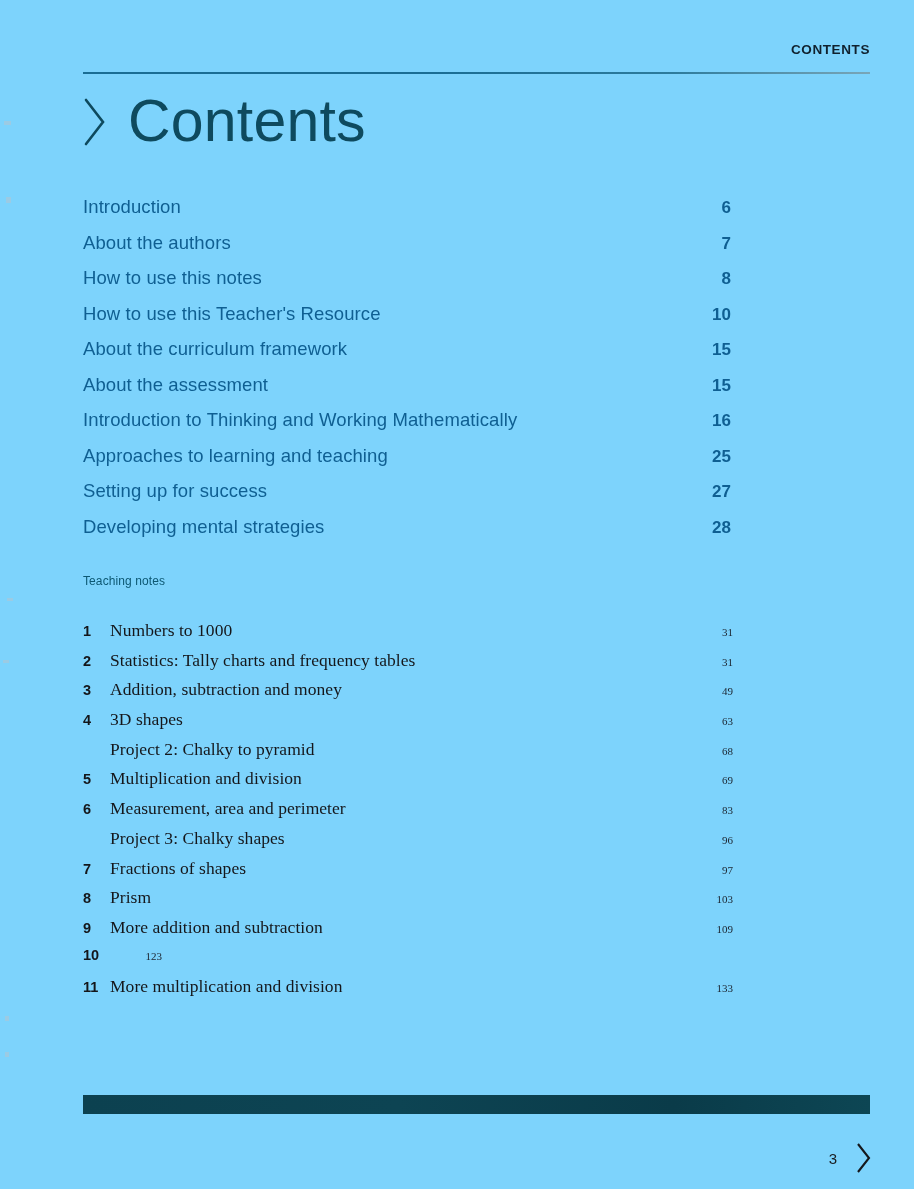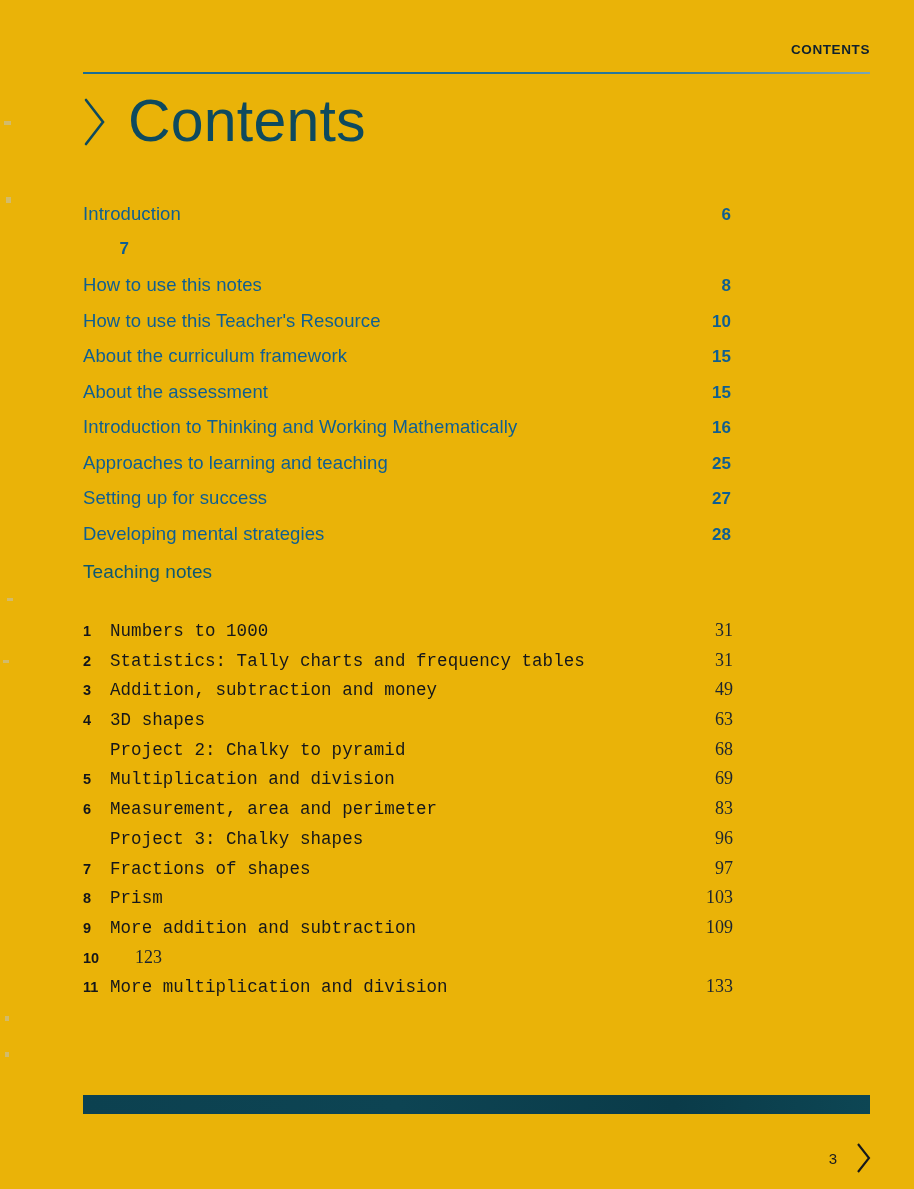--- a/index.html
+++ b/index.html
@@ -8,21 +8,21 @@
     background: #ffffff;
   }
   body {
     font-family: "Liberation Sans", sans-serif;
     -webkit-font-smoothing: antialiased;
   }
   #page {
     position: relative;
     width: 914px;
     height: 1189px;
-    background: #eab308;
+    background: #7dd3fc;
     overflow: hidden;
   }
 
   
   .running-head {
     position: absolute;
     top: 42px;
     right: 44px;
     font-size: 13.5px;
     font-weight: 700;
@@ -59,21 +59,21 @@
     font-size: 59px;
     font-weight: 300;
     letter-spacing: 0.2px;
     line-height: 1;
     color: #0e4a5e;
   }
 
   
   .front-list {
     position: absolute;
-    top: 203px;
+    top: 196px;
     left: 83px;
     width: 648px;
   }
   .front-row {
     display: flex;
     align-items: baseline;
     height: 35.5px;
   }
   .front-label {
     font-size: 18.5px;
@@ -87,23 +87,23 @@
     font-weight: 700;
     color: #0f5f92;
     width: 46px;
     text-align: right;
     flex: 0 0 auto;
   }
 
   
   .teaching-heading {
     position: absolute;
-    top: 561px;
-    left: 83px;
-    font-size: 19px;
+    top: 574px;
+    left: 83px;
+    font-size: 12px;
     font-weight: 400;
     color: #0d5873;
     letter-spacing: 0.1px;
   }
   .chapter-list {
     position: absolute;
     top: 620px;
     left: 83px;
     width: 650px;
   }
@@ -115,32 +115,32 @@
   .chapter-num {
     width: 27px;
     flex: 0 0 auto;
     font-family: "Liberation Sans", sans-serif;
     font-size: 14.5px;
     font-weight: 700;
     color: #14161a;
   }
   .chapter-title {
     flex: 1 1 auto;
-    font-family: Liberation Mono, monospace;
+    font-family: Liberation Serif, serif;
     font-size: 17.5px;
     font-weight: 400;
     color: #15171b;
     letter-spacing: 0.05px;
   }
   .chapter-page {
     flex: 0 0 auto;
     width: 52px;
     text-align: right;
     font-family: "Liberation Serif", serif;
-    font-size: 18px;
+    font-size: 11px;
     color: #1c2530;
   }
 
   
   .footer-bar {
     position: absolute;
     left: 83px;
     right: 44px;
     top: 1095px;
     height: 19px;
@@ -190,20 +190,21 @@
     </span>
     <span class="page-title">Contents</span>
   </div>
 
   <div class="front-list">
     <div class="front-row">
       <span class="front-label">Introduction</span>
       <span class="front-page">6</span>
     </div>
     <div class="front-row">
+      <span class="front-label">About the authors</span>
       <span class="front-page">7</span>
     </div>
     <div class="front-row">
       <span class="front-label">How to use this notes</span>
       <span class="front-page">8</span>
     </div>
     <div class="front-row">
       <span class="front-label">How to use this Teacher's Resource</span>
       <span class="front-page">10</span>
     </div>

